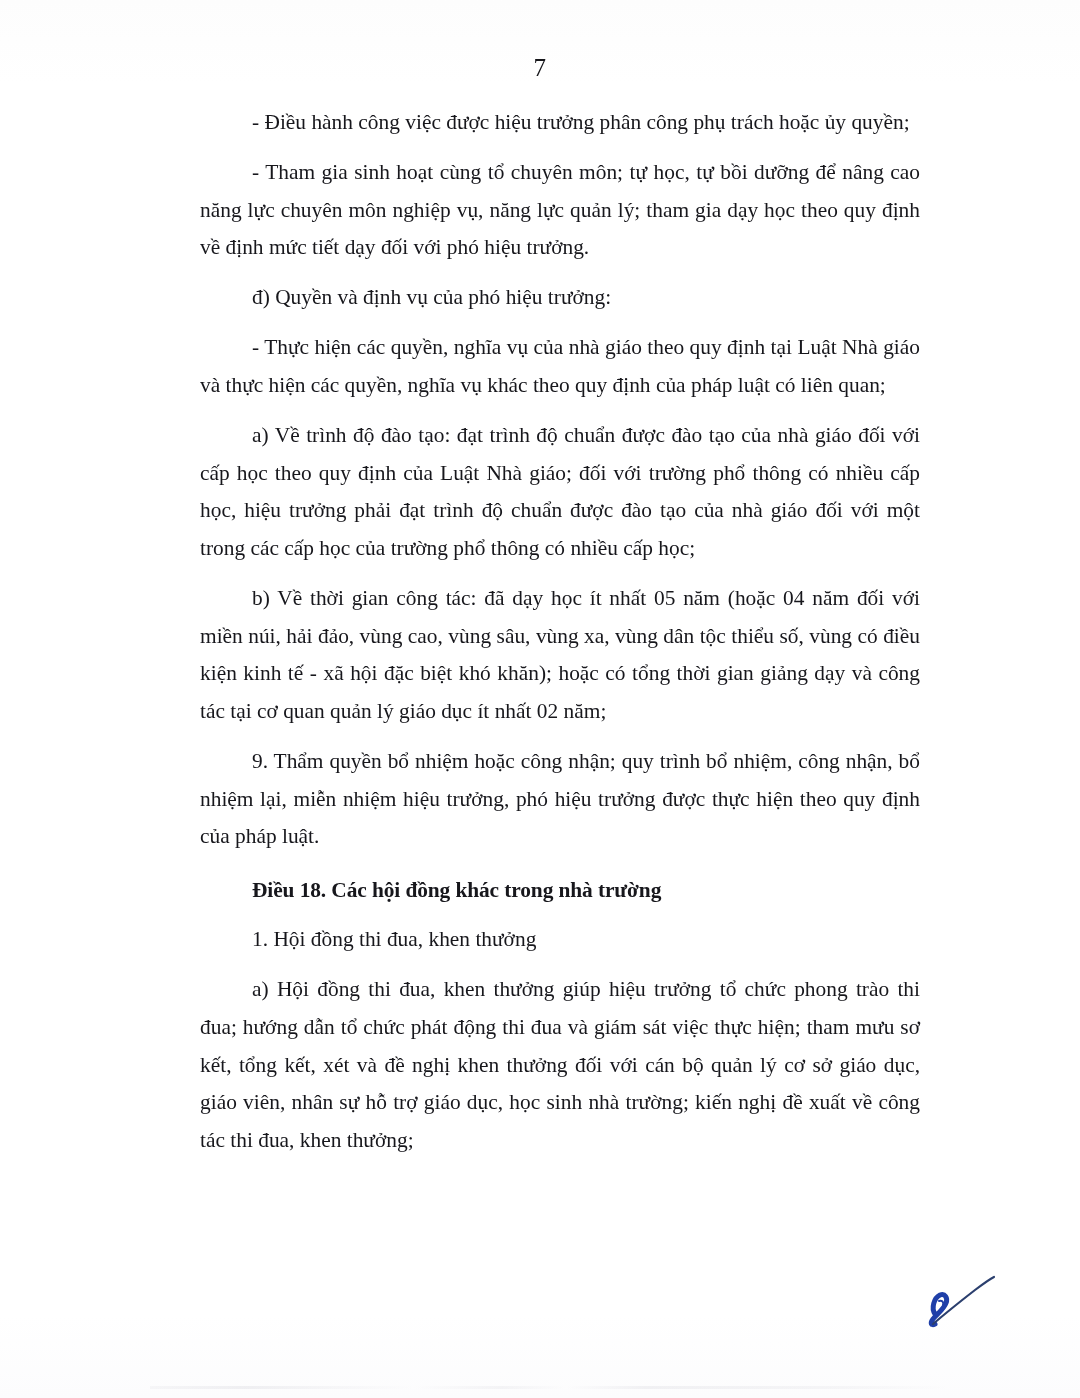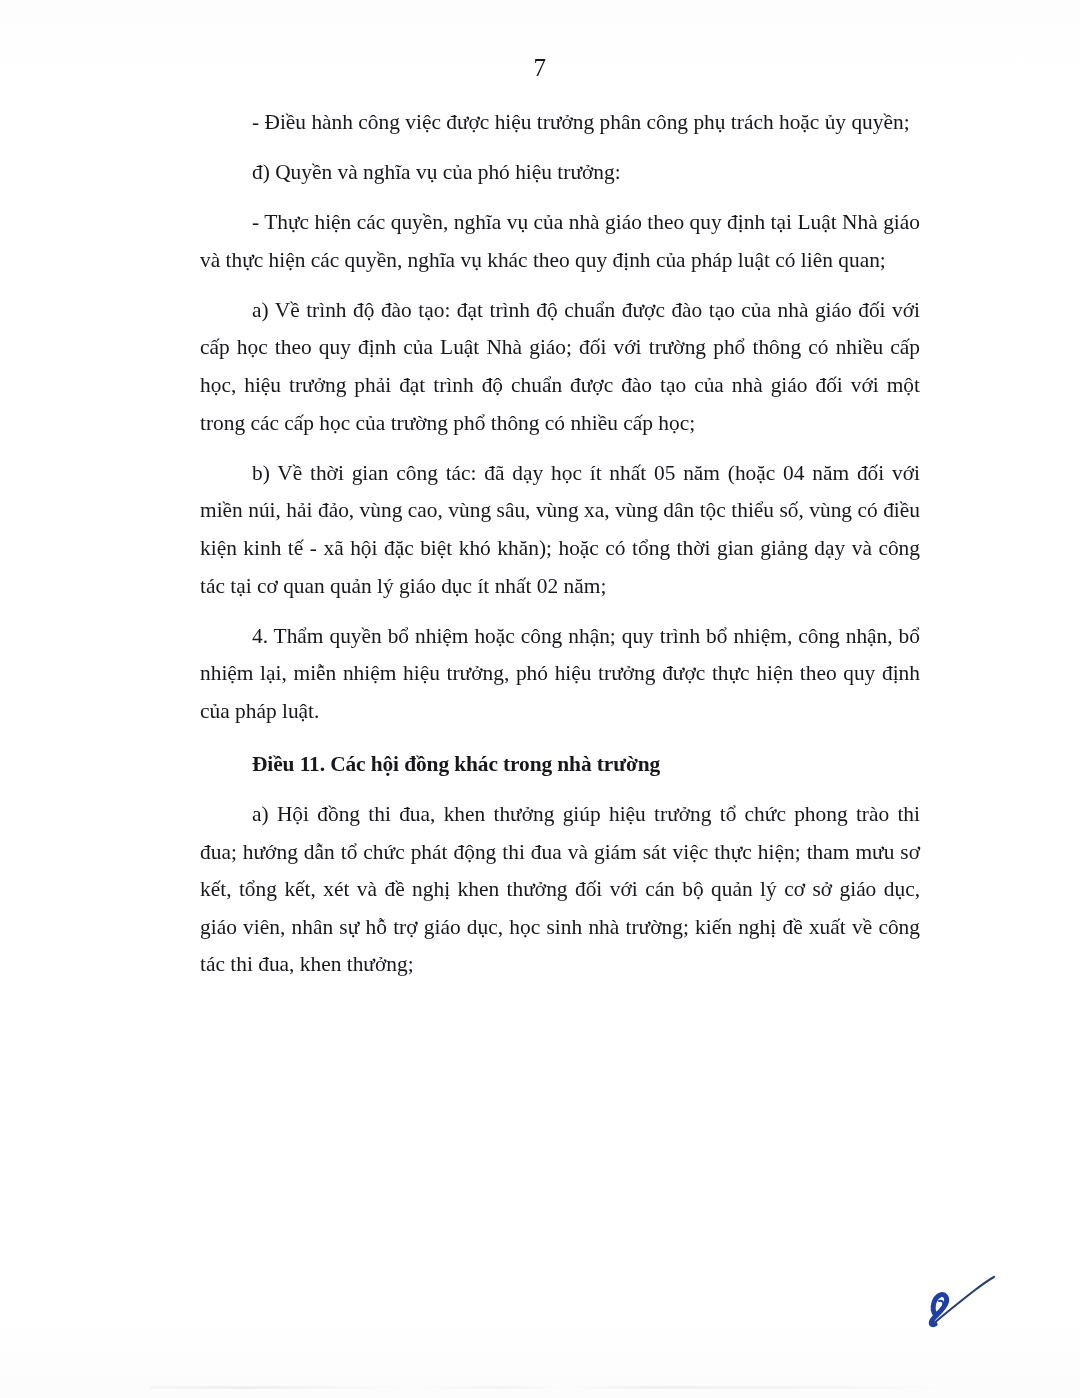--- a/index.html
+++ b/index.html
@@ -93,37 +93,39 @@
 <body>
 
 <div class="page">
 
   <div class="page-number">7</div>
 
   <div class="body-text">
 
     <p class="tight">- Điều hành công việc được hiệu trưởng phân công phụ trách hoặc ủy quyền;</p>
 
+    <p>- Tham gia sinh hoạt cùng tổ chuyên môn; tự học, tự bồi dưỡng để nâng cao năng lực chuyên môn nghiệp vụ, năng lực quản lý; tham gia dạy học theo quy định về định mức tiết dạy đối với phó hiệu trưởng.</p>
 
-    <p>đ) Quyền và nghĩa vụ của phó hiệu trưởng:</p>
+    <p>đ) Quyền và định vụ của phó hiệu trưởng:</p>
 
     <p>- Thực hiện các quyền, nghĩa vụ của nhà giáo theo quy định tại Luật Nhà giáo và thực hiện các quyền, nghĩa vụ khác theo quy định của pháp luật có liên quan;</p>
 
 
 
 
     <p>a) Về trình độ đào tạo: đạt trình độ chuẩn được đào tạo của nhà giáo đối với cấp học theo quy định của Luật Nhà giáo; đối với trường phổ thông có nhiều cấp học, hiệu trưởng phải đạt trình độ chuẩn được đào tạo của nhà giáo đối với một trong các cấp học của trường phổ thông có nhiều cấp học;</p>
 
     <p>b) Về thời gian công tác: đã dạy học ít nhất 05 năm (hoặc 04 năm đối với miền núi, hải đảo, vùng cao, vùng sâu, vùng xa, vùng dân tộc thiểu số, vùng có điều kiện kinh tế - xã hội đặc biệt khó khăn); hoặc có tổng thời gian giảng dạy và công tác tại cơ quan quản lý giáo dục ít nhất 02 năm;</p>
 
 
-    <p>4. Thẩm quyền bổ nhiệm hoặc công nhận; quy trình bổ nhiệm, công nhận, bổ nhiệm lại, miễn nhiệm hiệu trưởng, phó hiệu trưởng được thực hiện theo quy định của pháp luật.</p>
+    <p>9. Thẩm quyền bổ nhiệm hoặc công nhận; quy trình bổ nhiệm, công nhận, bổ nhiệm lại, miễn nhiệm hiệu trưởng, phó hiệu trưởng được thực hiện theo quy định của pháp luật.</p>
 
-    <p class="heading">Điều 11. Các hội đồng khác trong nhà trường</p>
+    <p class="heading">Điều 18. Các hội đồng khác trong nhà trường</p>
 
+    <p>1. Hội đồng thi đua, khen thưởng</p>
 
     <p>a) Hội đồng thi đua, khen thưởng giúp hiệu trưởng tổ chức phong trào thi đua; hướng dẫn tổ chức phát động thi đua và giám sát việc thực hiện; tham mưu sơ kết, tổng kết, xét và đề nghị khen thưởng đối với cán bộ quản lý cơ sở giáo dục, giáo viên, nhân sự hỗ trợ giáo dục, học sinh nhà trường; kiến nghị đề xuất về công tác thi đua, khen thưởng;</p>
 
   </div>
 
   <svg class="signature-mark" viewBox="0 0 120 80">
     <path d="M40 52 C36 46, 39 36, 45 33 C50 31, 53 36, 51 41 C49 47, 42 52, 38 57 C35 61, 36 64, 40 62" fill="none" stroke="#1f3fa8" stroke-width="5" stroke-linecap="round" stroke-linejoin="round"></path>
     <path d="M38 62 C45 56, 62 42, 80 28 C88 22, 95 17, 99 15" fill="none" stroke="#2b3f6e" stroke-width="2.2" stroke-linecap="round"></path>
     <path d="M44 39 C47 38, 49 40, 48 43" fill="none" stroke="#1f3fa8" stroke-width="2" stroke-linecap="round"></path>
   </svg>

